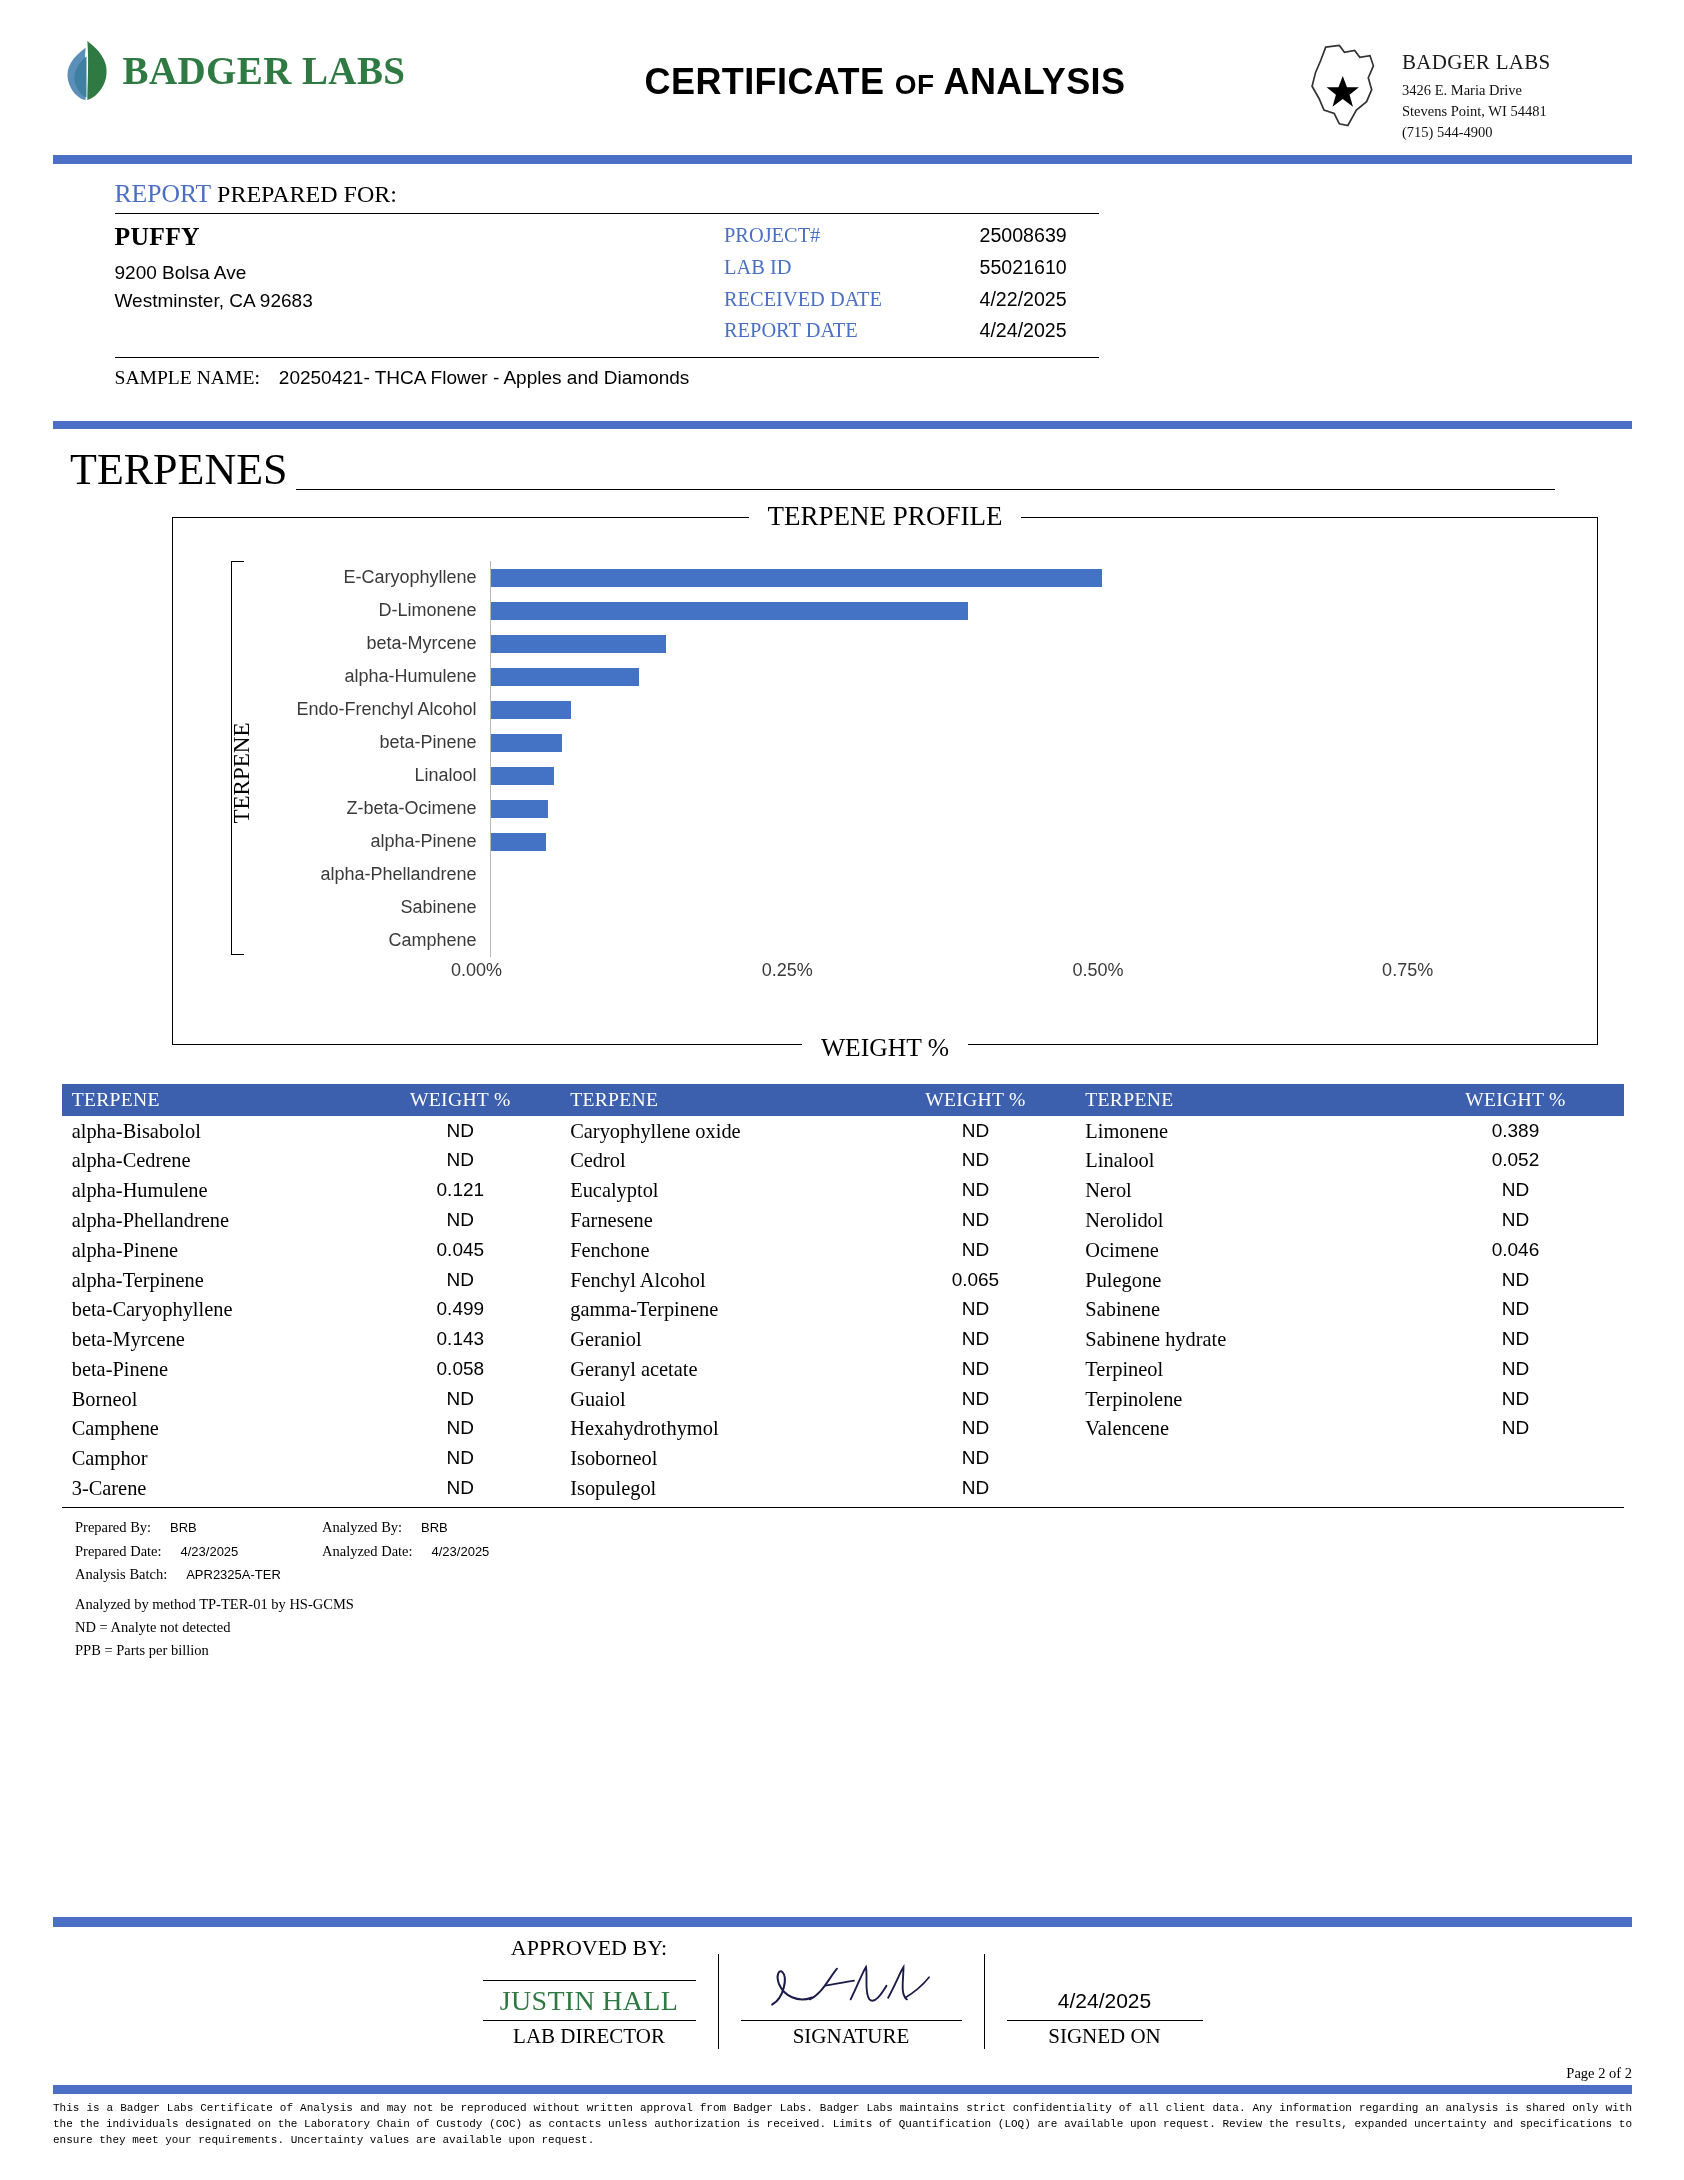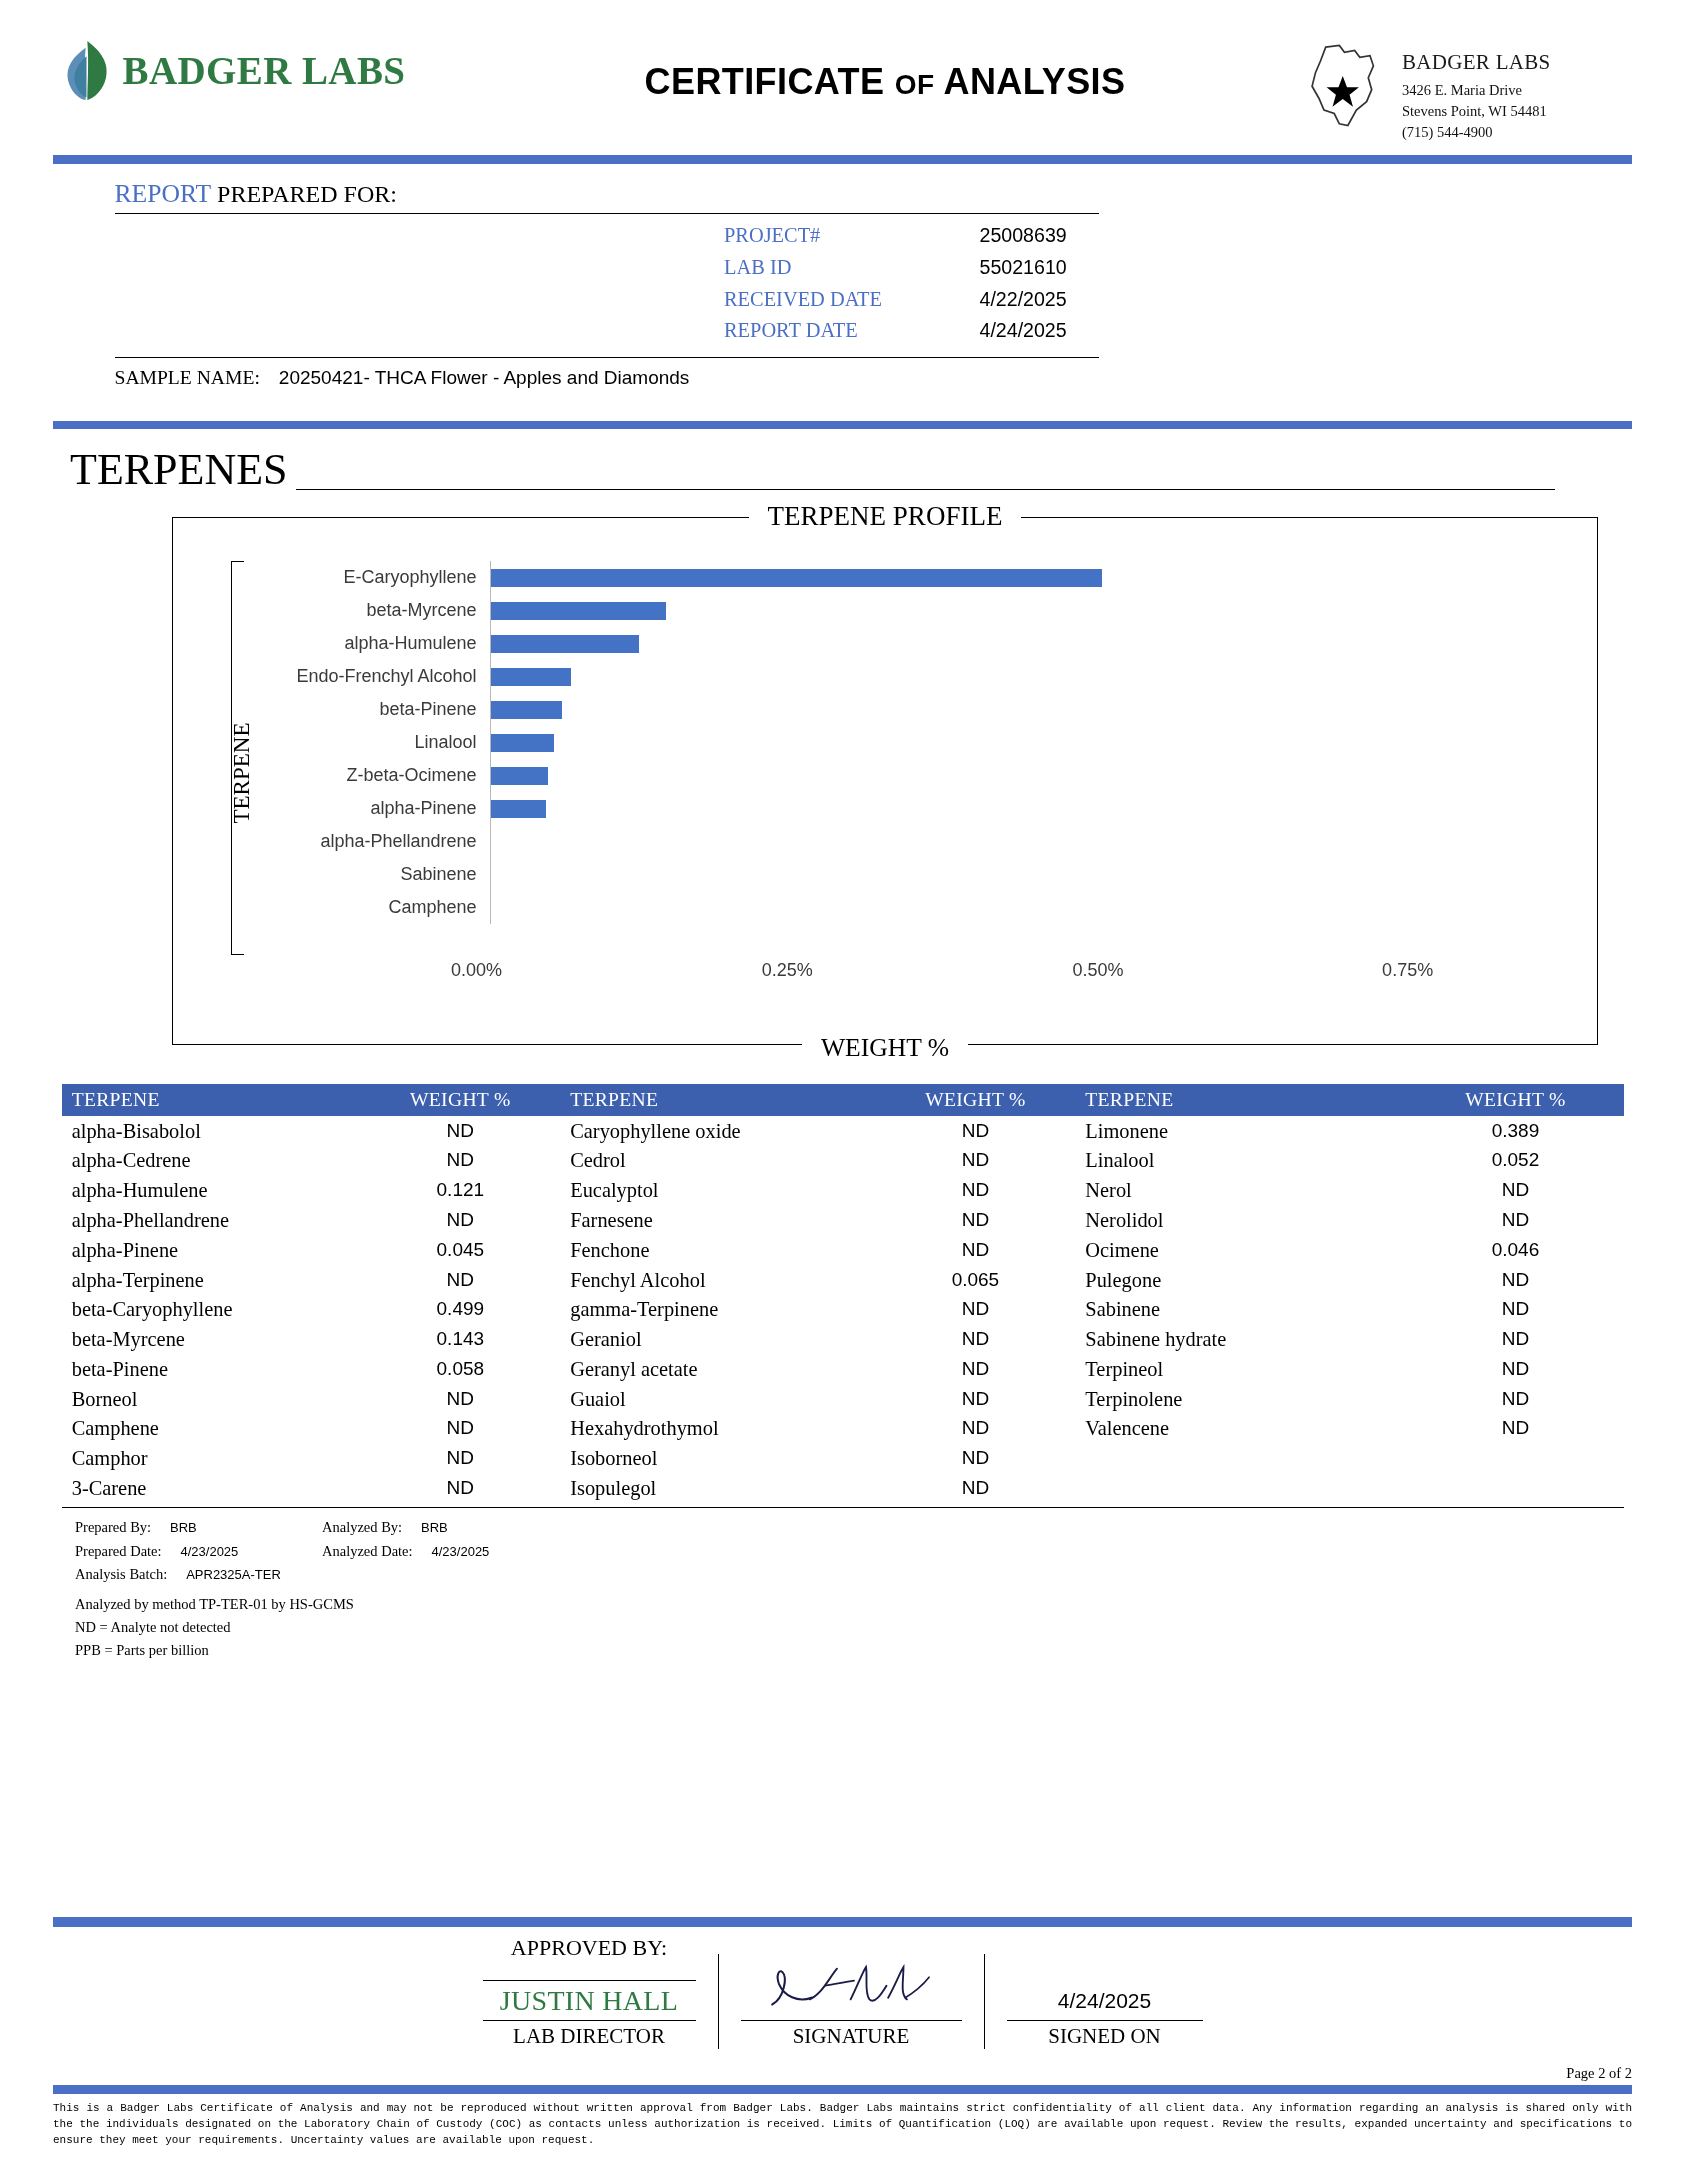--- a/index.html
+++ b/index.html
@@ -436,20 +436,25 @@
 
   <div class="rule-blue"></div>
 
   <div class="report-block">
     <div class="report-head">
       <span class="rp">REPORT</span>
       <span>PREPARED FOR:</span>
     </div>
 
     <div class="report-cols">
+      <div class="client">
+        <div class="client-name">PUFFY</div>
+        <div class="client-addr">9200 Bolsa Ave</div>
+        <div class="client-addr">Westminster, CA 92683</div>
+      </div>
       <div class="meta">
         <div class="meta-row">
           <span class="meta-label">PROJECT#</span>
           <span class="meta-value">25008639</span>
         </div>
         <div class="meta-row">
           <span class="meta-label">LAB ID</span>
           <span class="meta-value">55021610</span>
         </div>
         <div class="meta-row">
@@ -484,20 +489,26 @@
 
     <div class="chart-inner">
       <div class="y-axis-title">TERPENE</div>
       <div class="y-bracket"></div>
 
       <div class="rows">
         <div class="row">
           <div class="row-label">E-Caryophyllene</div>
           <div class="row-track">
               <div class="bar" style="width:57.0%"></div>
+            </div>
+        </div>
+        <div class="row">
+          <div class="row-label">D-Limonene</div>
+          <div class="row-track">
+              <div class="bar" style="width:44.5%"></div>
             </div>
         </div>
         <div class="row">
           <div class="row-label">beta-Myrcene</div>
           <div class="row-track">
               <div class="bar" style="width:16.3%"></div>
             </div>
         </div>
         <div class="row">
           <div class="row-label">alpha-Humulene</div>

